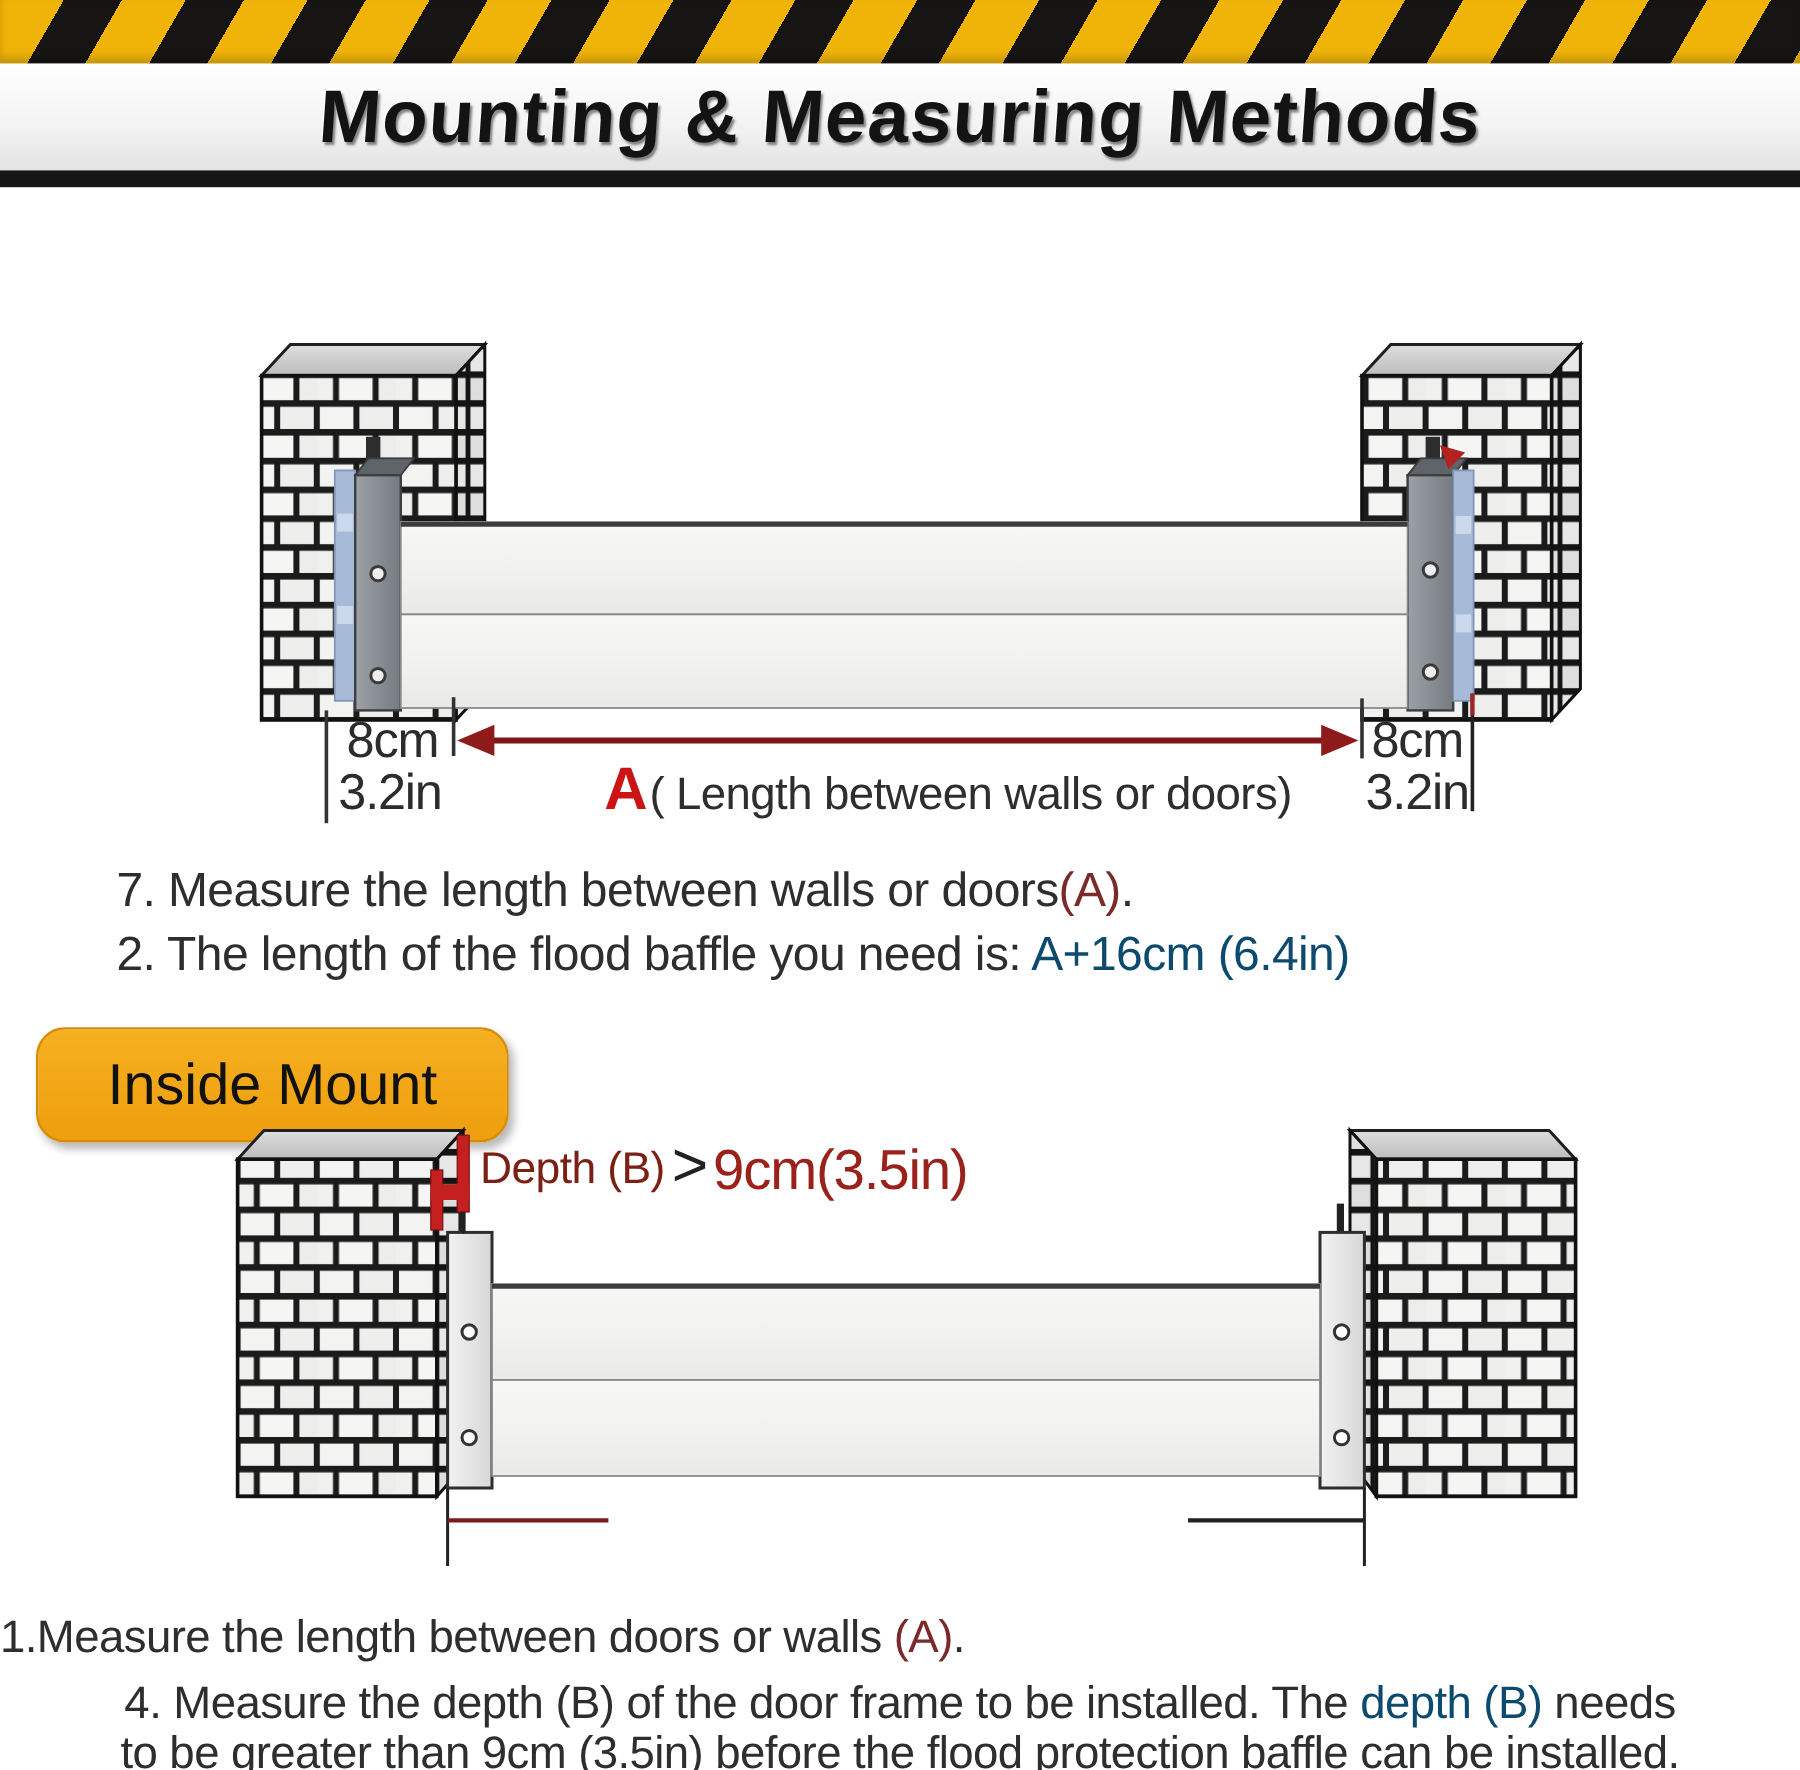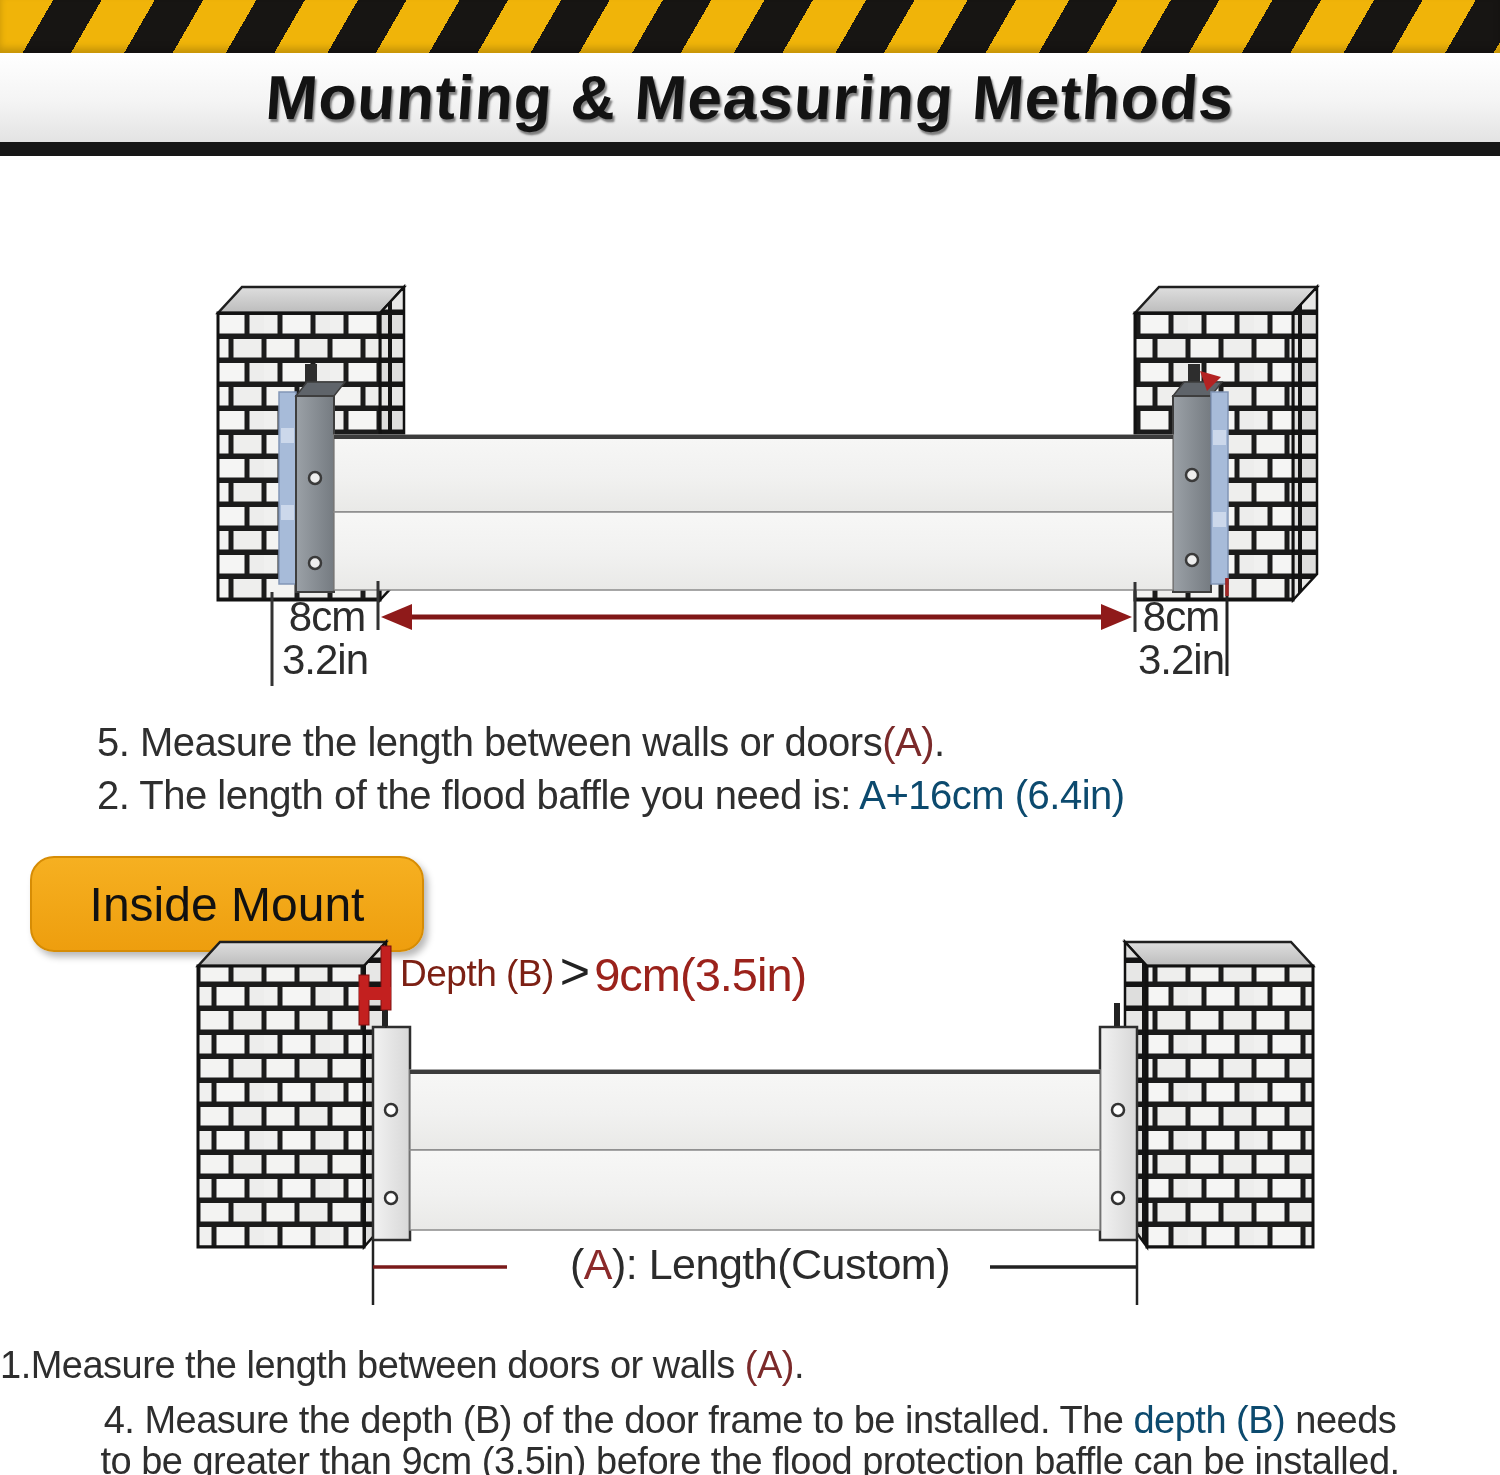--- a/index.html
+++ b/index.html
@@ -170,23 +170,26 @@
         <polygon points="1132,617 1101,604 1101,630" fill="#8f1a1a"></polygon>
       </g>
     </g>
   </svg>
 
   <div class="mlabel out-left-cm">8cm</div>
   <div class="mlabel out-left-in">3.2in</div>
   <div class="mlabel out-right-cm">8cm</div>
   <div class="mlabel out-right-in">3.2in</div>
 
+  <div class="span-label">
+    <span class="a-big">A</span><span>( Length between walls or doors)</span>
+  </div>
 
   <div class="steps steps-outside">
-    <div class="step"><span>5. Measure the length between walls or doors</span><span class="dark-red">(A)</span><span>.</span></div>
+    <div class="step"><span>7. Measure the length between walls or doors</span><span class="dark-red">(A)</span><span>.</span></div>
     <div class="step"><span>2. The length of the flood baffle you need is: </span><span class="red">A+16cm (6.4in)</span><span></span></div>
   </div>
 
   <div class="badge badge-inside">Inside Mount</div>
 
   <svg class="diagram dg-inside" viewBox="0 930 1500 390">
 
     <g>
       <polygon points="198,966 364,966 386,942 220,942" fill="url(#gTop)" stroke="#1f1f1f" stroke-width="2.5"></polygon>
       <polygon points="364,966 386,942 386,1222 364,1247" fill="url(#brickS)" stroke="#111" stroke-width="2.5"></polygon>
@@ -232,22 +235,19 @@
       <line x1="1137" y1="1240" x2="1137" y2="1305" stroke="#222" stroke-width="2.5"></line>
     </g>
   </svg>
 
   <div class="depth-label">
     <span class="d1">Depth (B) </span>
       <span class="gt">&gt;</span>
       <span class="d2">9cm(3.5in)</span>
   </div>
 
-  <div class="custom-label">
-    <span>(</span><span class="a-mid">A</span><span>): Length(Custom)</span>
-  </div>
 
   <div class="steps steps-inside">
     <div class="step1"><span>1.Measure the length between doors or walls </span><span class="dark-red">(A)</span><span>.</span></div>
     <div class="step2"><span>4. Measure the depth (B) of the door frame to be installed. The </span><span class="red">depth (B)</span><span> needs</span><br><span>to be greater than 9cm (3.5in) before the flood protection baffle can be installed.</span></div>
   </div>
 
 </div>
 
 </body></html>

